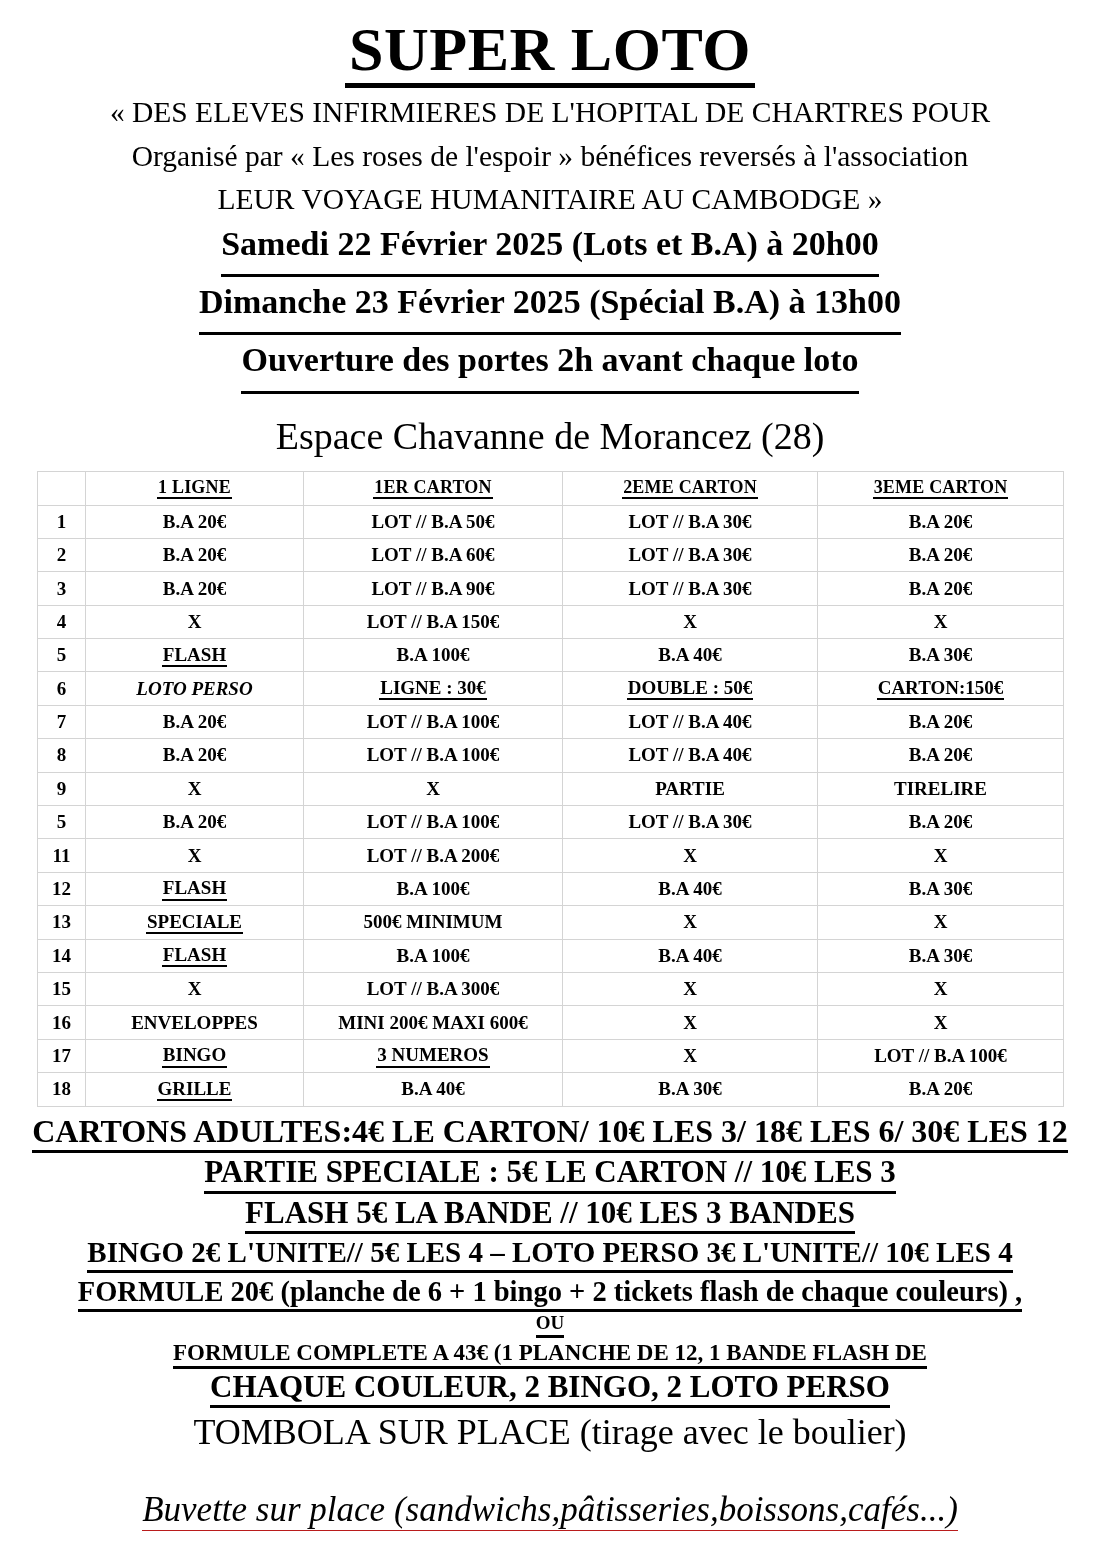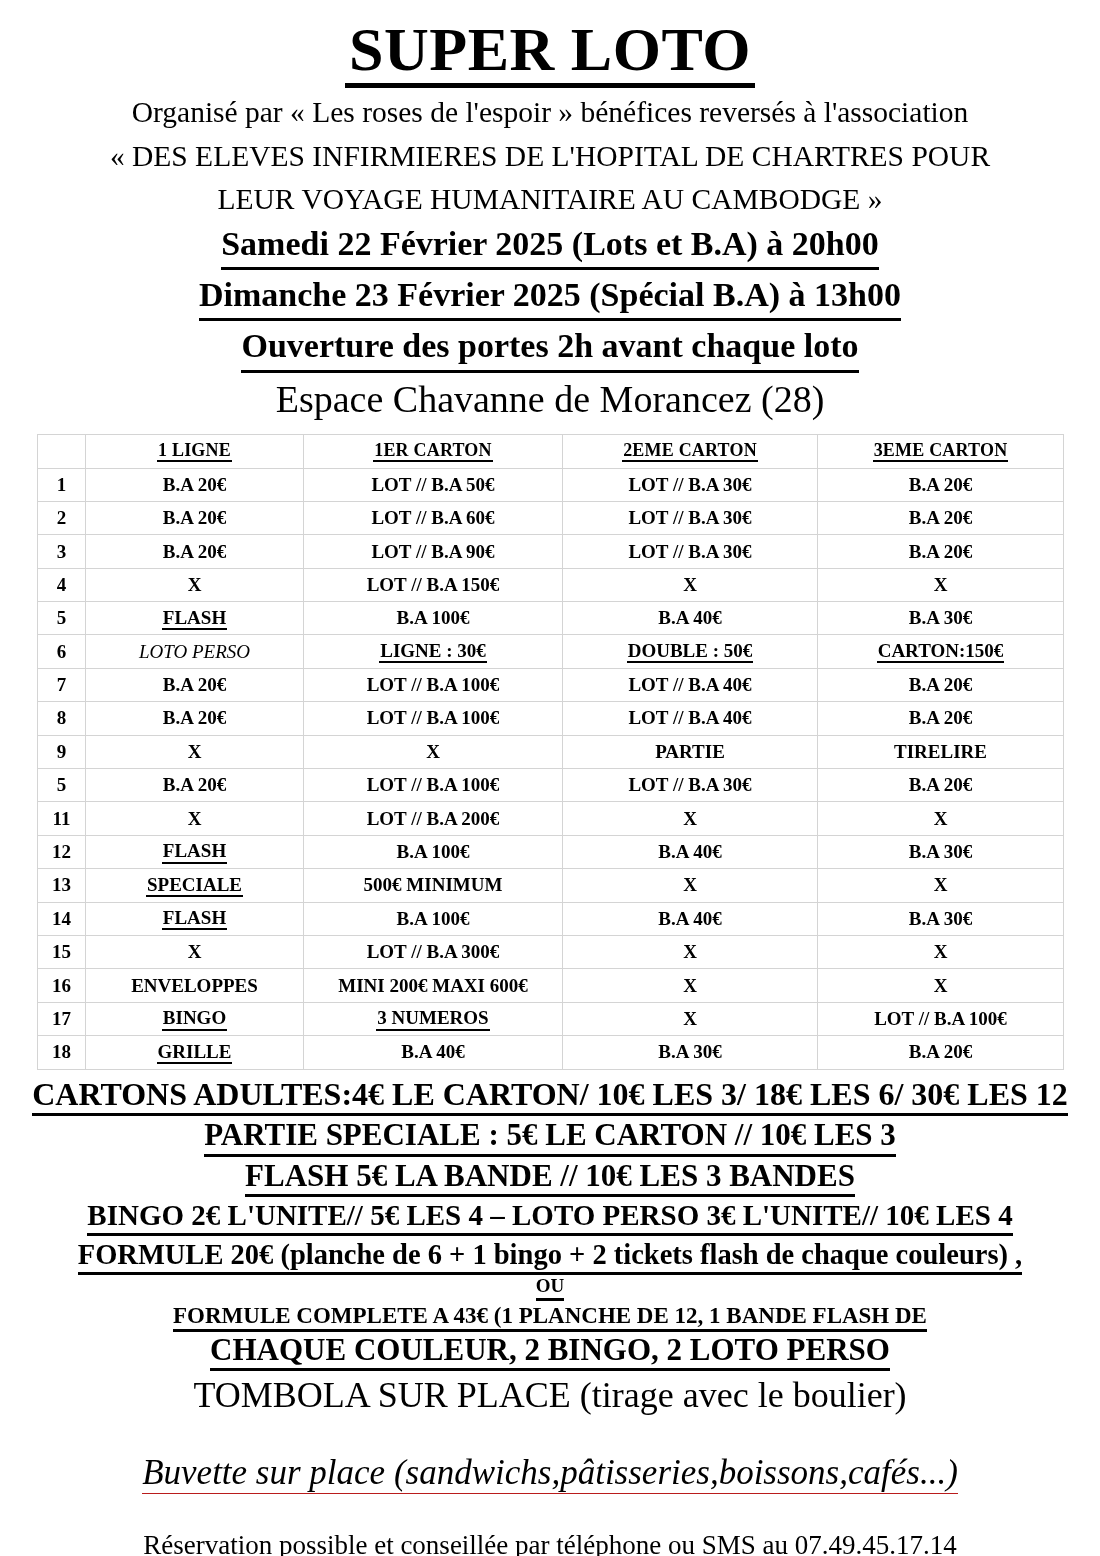--- a/index.html
+++ b/index.html
@@ -53,29 +53,29 @@
   .dateline {
     text-align: center;
     font-weight: bold;
     font-size: 34px;
     line-height: 1.33;
     margin: 2px 0 0 0;
   }
   .dateline span.u {
     border-bottom: 3px solid #000;
     display: inline-block;
-    padding-bottom: 1px;
+    padding-bottom: 8px;
   }
 
   .venue {
     text-align: center;
     font-size: 38px;
     line-height: 1.2;
     font-weight: normal;
-    margin: 4px 0 0 0;
+    margin: 20px 0 0 0;
   }
 
   
   .table-wrap {
     margin: 12px auto 0 auto;
     width: 1026px;
   }
   table.prizes {
     border-collapse: collapse;
     width: 100%;
@@ -105,21 +105,21 @@
     letter-spacing: 0.2px;
   }
   .cellu {
     border-bottom: 2px solid #000;
     display: inline-block;
     line-height: 1.12;
     padding: 0 1px;
   }
   .cell-italic {
     font-style: italic;
-    font-weight: normal;
+    font-weight: bold;
   }
   td.rownum {
     font-size: 18px;
     font-weight: bold;
   }
 
   
   .foot {
     text-align: center;
     font-weight: bold;
@@ -166,22 +166,22 @@
     margin-top: 4px;
   }
 </style>
 </head>
 <body>
 
 <div class="page">
 
   <h1 class="title"><span class="u">SUPER LOTO</span></h1>
 
+  <p class="subline caps">« DES ELEVES INFIRMIERES DE L'HOPITAL DE CHARTRES POUR</p>
   <p class="subline">Organisé par « Les roses de l'espoir » bénéfices reversés à l'association</p>
-  <p class="subline caps">« DES ELEVES INFIRMIERES DE L'HOPITAL DE CHARTRES POUR</p>
   <p class="subline caps">LEUR VOYAGE HUMANITAIRE AU CAMBODGE »</p>
 
   <p class="dateline"><span class="u">Samedi 22 Février 2025 (Lots et B.A) à 20h00</span></p>
   <p class="dateline"><span class="u">Dimanche 23 Février 2025 (Spécial B.A) à 13h00</span></p>
   <p class="dateline"><span class="u">Ouverture des portes 2h avant chaque loto</span></p>
 
   <p class="venue">Espace Chavanne de Morancez (28)</p>
 
   <div class="table-wrap">
     <table class="prizes">

